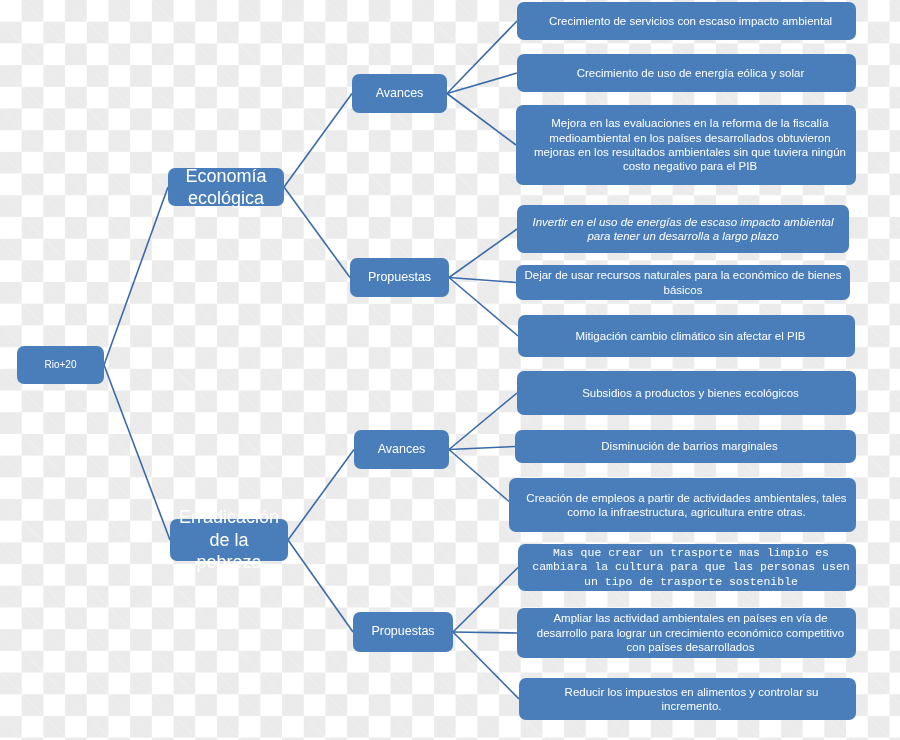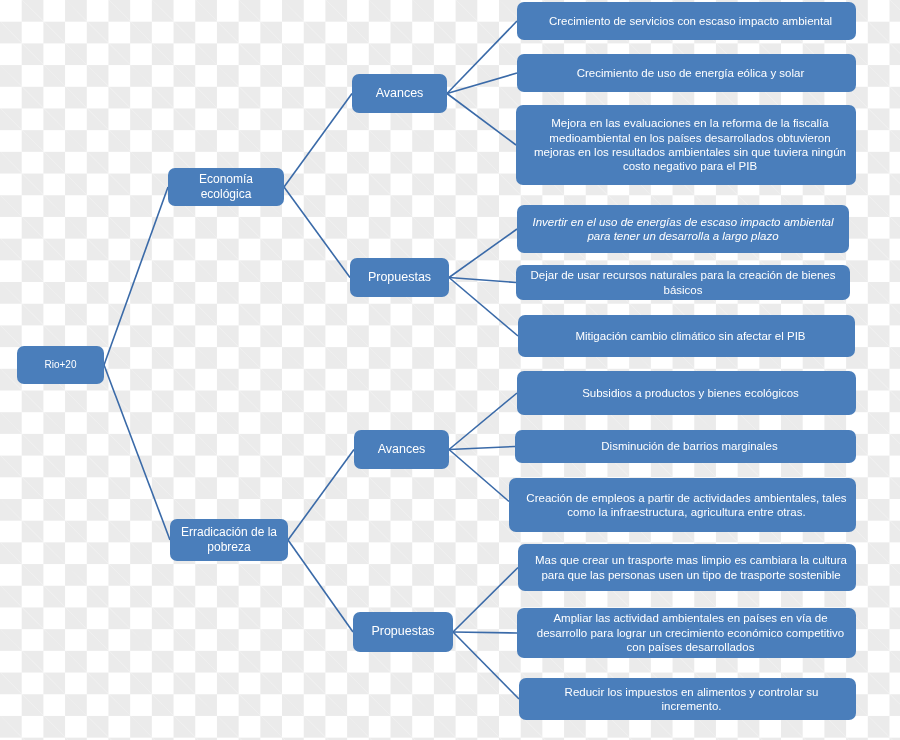--- a/index.html
+++ b/index.html
@@ -39,21 +39,21 @@
     color: #ffffff;
     display: flex;
     align-items: center;
     justify-content: center;
     text-align: center;
     line-height: 1.25;
     padding: 2px 8px;
     -webkit-font-smoothing: antialiased;
   }
   .node-root     { font-size: 10px; }
-  .node-branch   { font-size: 12px; }
+  .node-branch   { font-size: 18px; }
   .node-category { font-size: 12.5px; }
   .node-leaf     { font-size: 11.5px; }
   .node-leaf.tight { padding-left: 14px; padding-right: 6px; }
 </style>
 </head>
 <body>
 
 <div id="canvas">
   <svg id="edges" viewBox="0 0 900 740" preserveAspectRatio="none" aria-hidden="true">
       <line x1="104" y1="365" x2="168" y2="187" stroke="#3a6aa8" stroke-width="1.6" shape-rendering="geometricPrecision"></line>
@@ -76,24 +76,24 @@
       <line x1="453" y1="632" x2="519" y2="699" stroke="#3a6aa8" stroke-width="1.6" shape-rendering="geometricPrecision"></line>
     </svg>
 <div class="node node-root" style="left: 17px; top: 346px; width: 87px; height: 38px; background: rgb(74, 126, 187); color: rgb(255, 255, 255);">Rio+20</div>
     <div class="node node-branch" style="left: 168px; top: 168px; width: 116px; height: 38px; background: rgb(74, 126, 187); color: rgb(255, 255, 255);">Economía ecológica</div>
     <div class="node node-category" style="left: 352px; top: 74px; width: 95px; height: 39px; background: rgb(74, 126, 187); color: rgb(255, 255, 255);">Avances</div>
     <div class="node node-leaf tight" style="left: 517px; top: 2px; width: 339px; height: 38px; background: rgb(74, 126, 187); color: rgb(255, 255, 255);">Crecimiento de servicios con escaso impacto ambiental</div>
     <div class="node node-leaf tight" style="left: 517px; top: 54px; width: 339px; height: 38px; background: rgb(74, 126, 187); color: rgb(255, 255, 255);">Crecimiento de uso de energía eólica y solar</div>
     <div class="node node-leaf tight" style="left: 516px; top: 105px; width: 340px; height: 80px; background: rgb(74, 126, 187); color: rgb(255, 255, 255);">Mejora en las evaluaciones  en la reforma de la fiscalía medioambiental  en los países desarrollados  obtuvieron mejoras en los resultados ambientales sin que tuviera ningún costo negativo para el PIB</div>
     <div class="node node-category" style="left: 350px; top: 258px; width: 99px; height: 39px; background: rgb(74, 126, 187); color: rgb(255, 255, 255);">Propuestas</div>
     <div class="node node-leaf" style="left: 517px; top: 205px; width: 332px; height: 48px; background: rgb(74, 126, 187); color: rgb(255, 255, 255); font-style: italic;">Invertir en el uso de energías de escaso impacto ambiental para tener un desarrolla a largo plazo</div>
-    <div class="node node-leaf" style="left: 516px; top: 265px; width: 334px; height: 35px; background: rgb(74, 126, 187); color: rgb(255, 255, 255);">Dejar de usar recursos naturales para la creación de bienes básicos</div>
+    <div class="node node-leaf" style="left: 516px; top: 265px; width: 334px; height: 35px; background: rgb(74, 126, 187); color: rgb(255, 255, 255);">Dejar de usar recursos naturales para la económico de bienes básicos</div>
     <div class="node node-leaf tight" style="left: 518px; top: 315px; width: 337px; height: 42px; background: rgb(74, 126, 187); color: rgb(255, 255, 255);">Mitigación cambio climático sin afectar el PIB</div>
     <div class="node node-branch" style="left: 170px; top: 519px; width: 118px; height: 42px; background: rgb(74, 126, 187); color: rgb(255, 255, 255);">Erradicación de la pobreza</div>
     <div class="node node-category" style="left: 354px; top: 430px; width: 95px; height: 39px; background: rgb(74, 126, 187); color: rgb(255, 255, 255);">Avances</div>
     <div class="node node-leaf tight" style="left: 517px; top: 371px; width: 339px; height: 44px; background: rgb(74, 126, 187); color: rgb(255, 255, 255);">Subsidios a productos y bienes ecológicos</div>
     <div class="node node-leaf tight" style="left: 515px; top: 430px; width: 341px; height: 33px; background: rgb(74, 126, 187); color: rgb(255, 255, 255);">Disminución de barrios marginales</div>
     <div class="node node-leaf tight" style="left: 509px; top: 478px; width: 347px; height: 54px; background: rgb(74, 126, 187); color: rgb(255, 255, 255);">Creación de empleos a partir de actividades ambientales, tales como la infraestructura, agricultura entre otras.</div>
     <div class="node node-category" style="left: 353px; top: 612px; width: 100px; height: 40px; background: rgb(74, 126, 187); color: rgb(255, 255, 255);">Propuestas</div>
-    <div class="node node-leaf tight" style="left: 518px; top: 544px; width: 338px; height: 47px; background: rgb(74, 126, 187); color: rgb(255, 255, 255);">Mas que crear un trasporte mas limpio es cambiara la cultura para que las personas usen un tipo de trasporte sostenible</div>
+    <div class="node node-leaf tight" style="left: 518px; top: 544px; width: 338px; height: 47px; background: rgb(74, 126, 187); color: rgb(255, 255, 255); font-family: Liberation Mono, monospace;">Mas que crear un trasporte mas limpio es cambiara la cultura para que las personas usen un tipo de trasporte sostenible</div>
     <div class="node node-leaf tight" style="left: 517px; top: 608px; width: 339px; height: 50px; background: rgb(74, 126, 187); color: rgb(255, 255, 255);">Ampliar las actividad ambientales en países en vía de desarrollo  para lograr un crecimiento económico competitivo con países  desarrollados</div>
     <div class="node node-leaf tight" style="left: 519px; top: 678px; width: 337px; height: 42px; background: rgb(74, 126, 187); color: rgb(255, 255, 255);">Reducir los impuestos en alimentos y controlar su incremento.</div>
   </div>
 
 </body></html>

